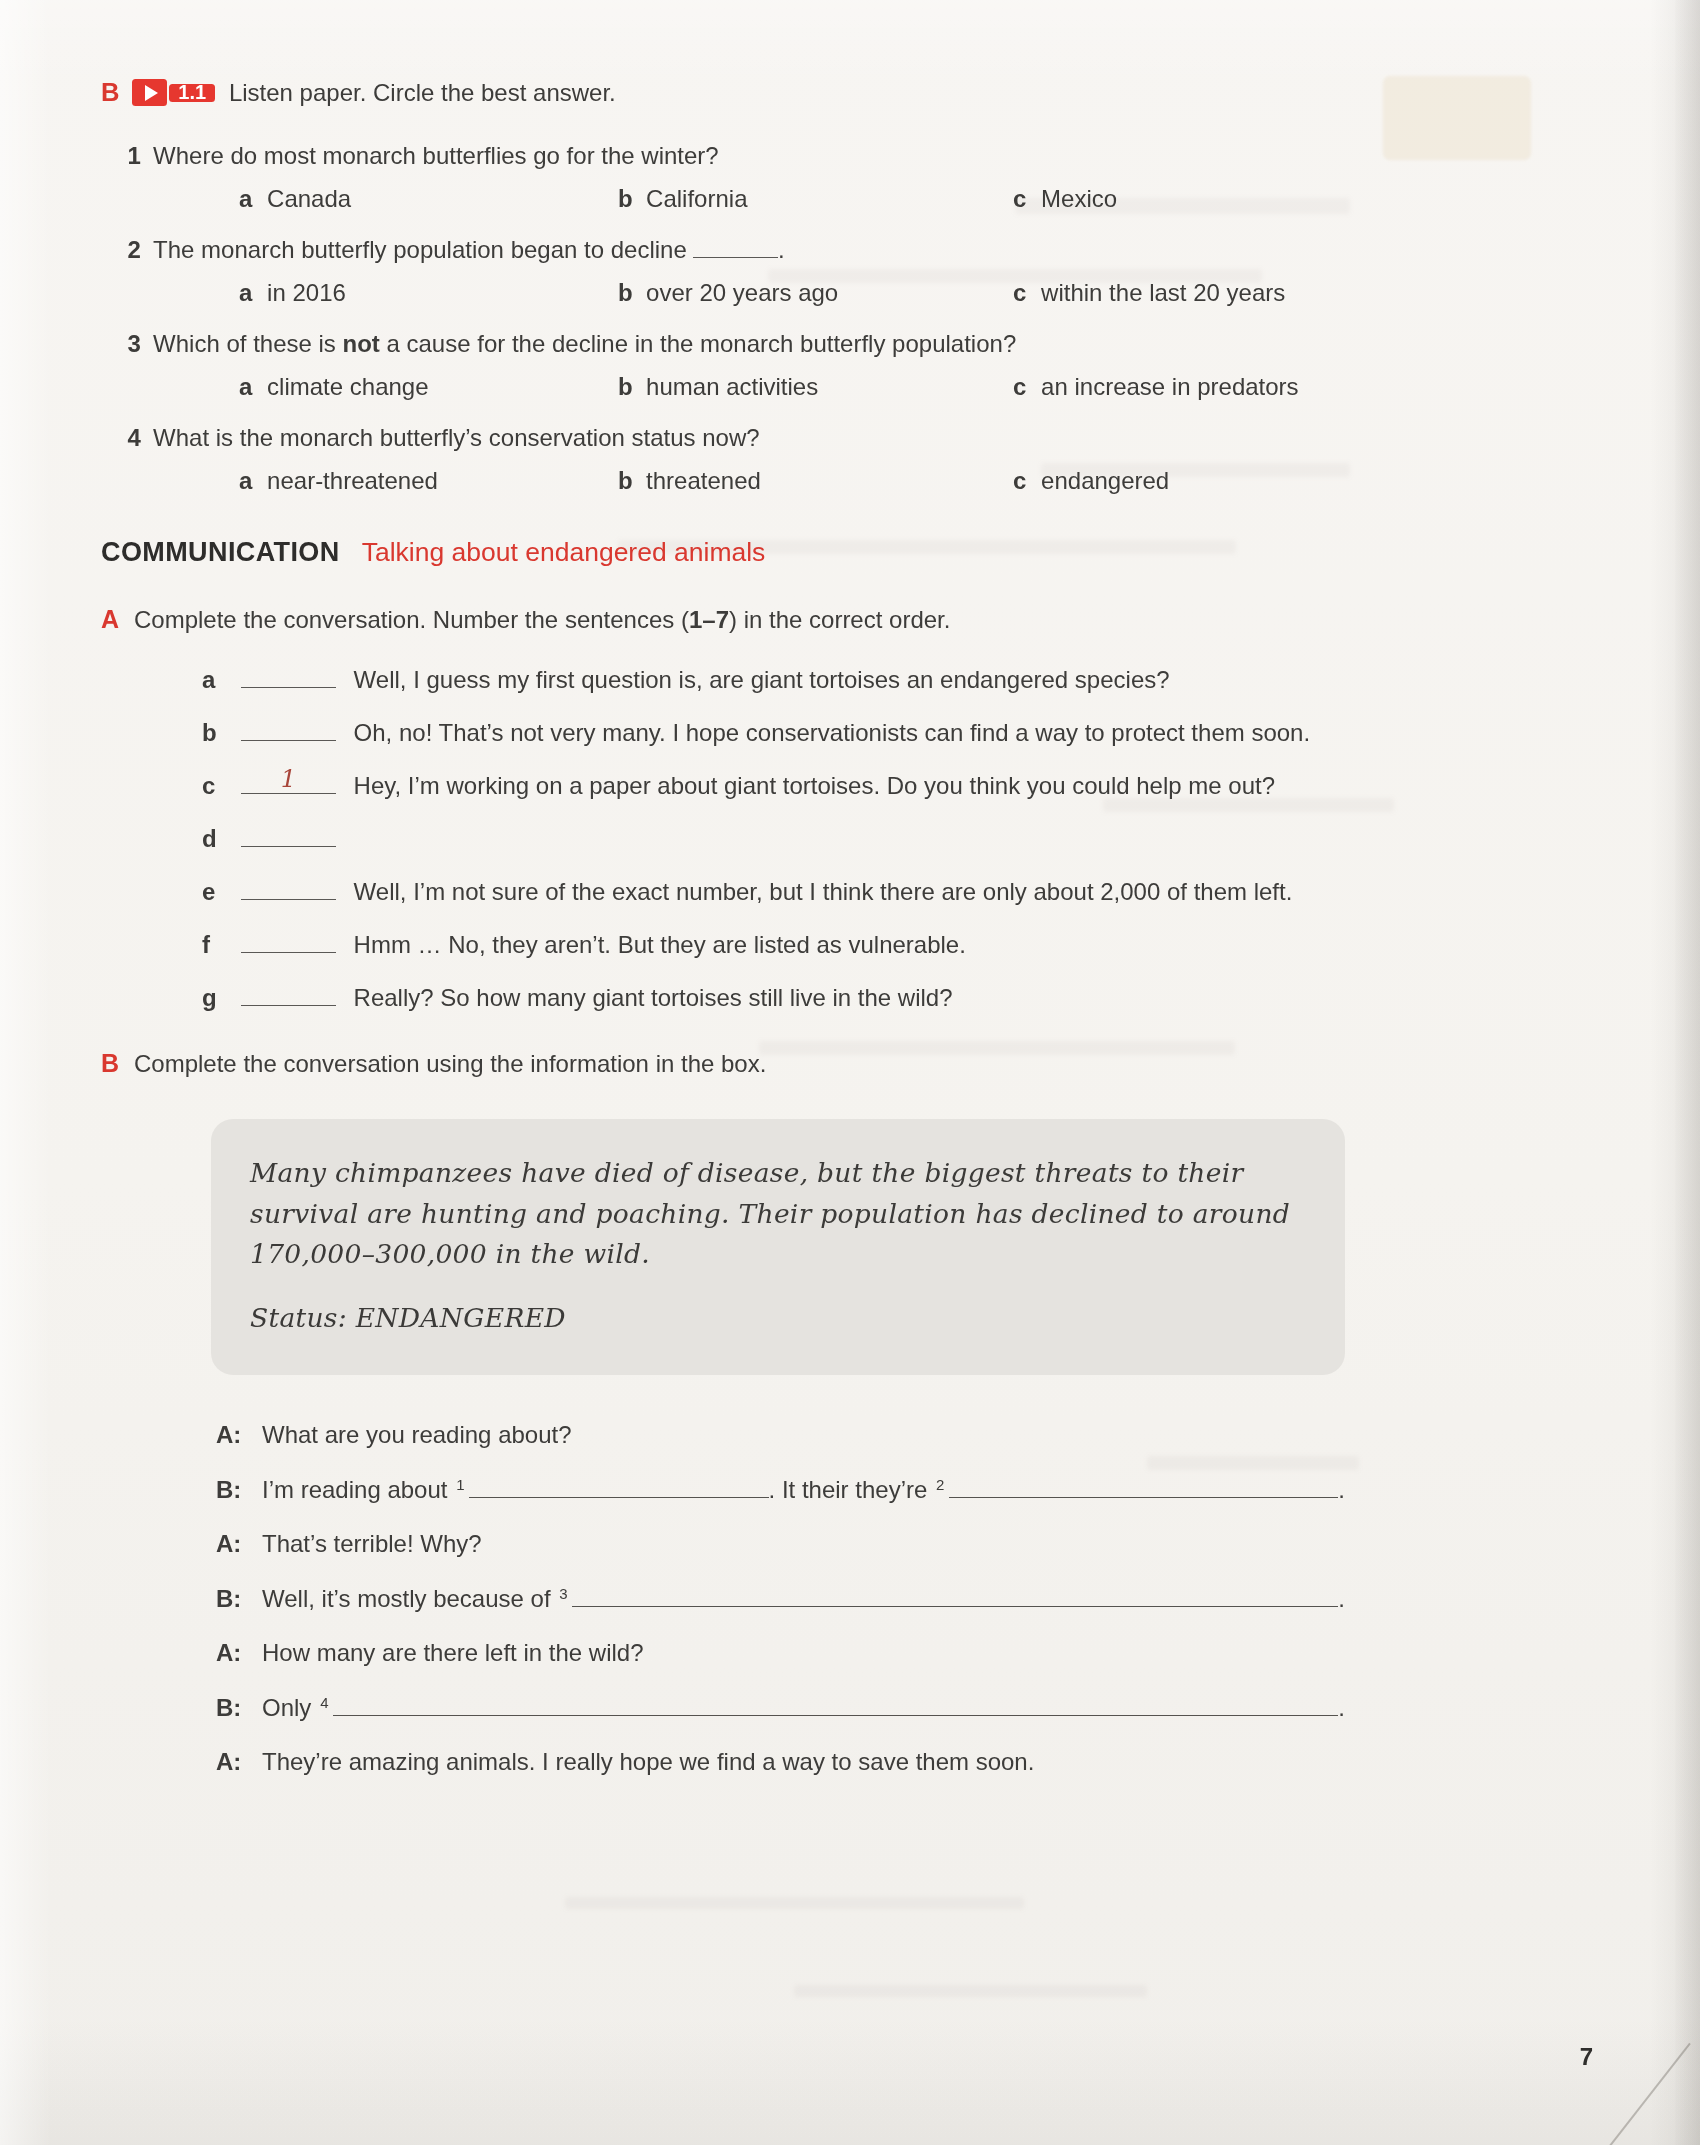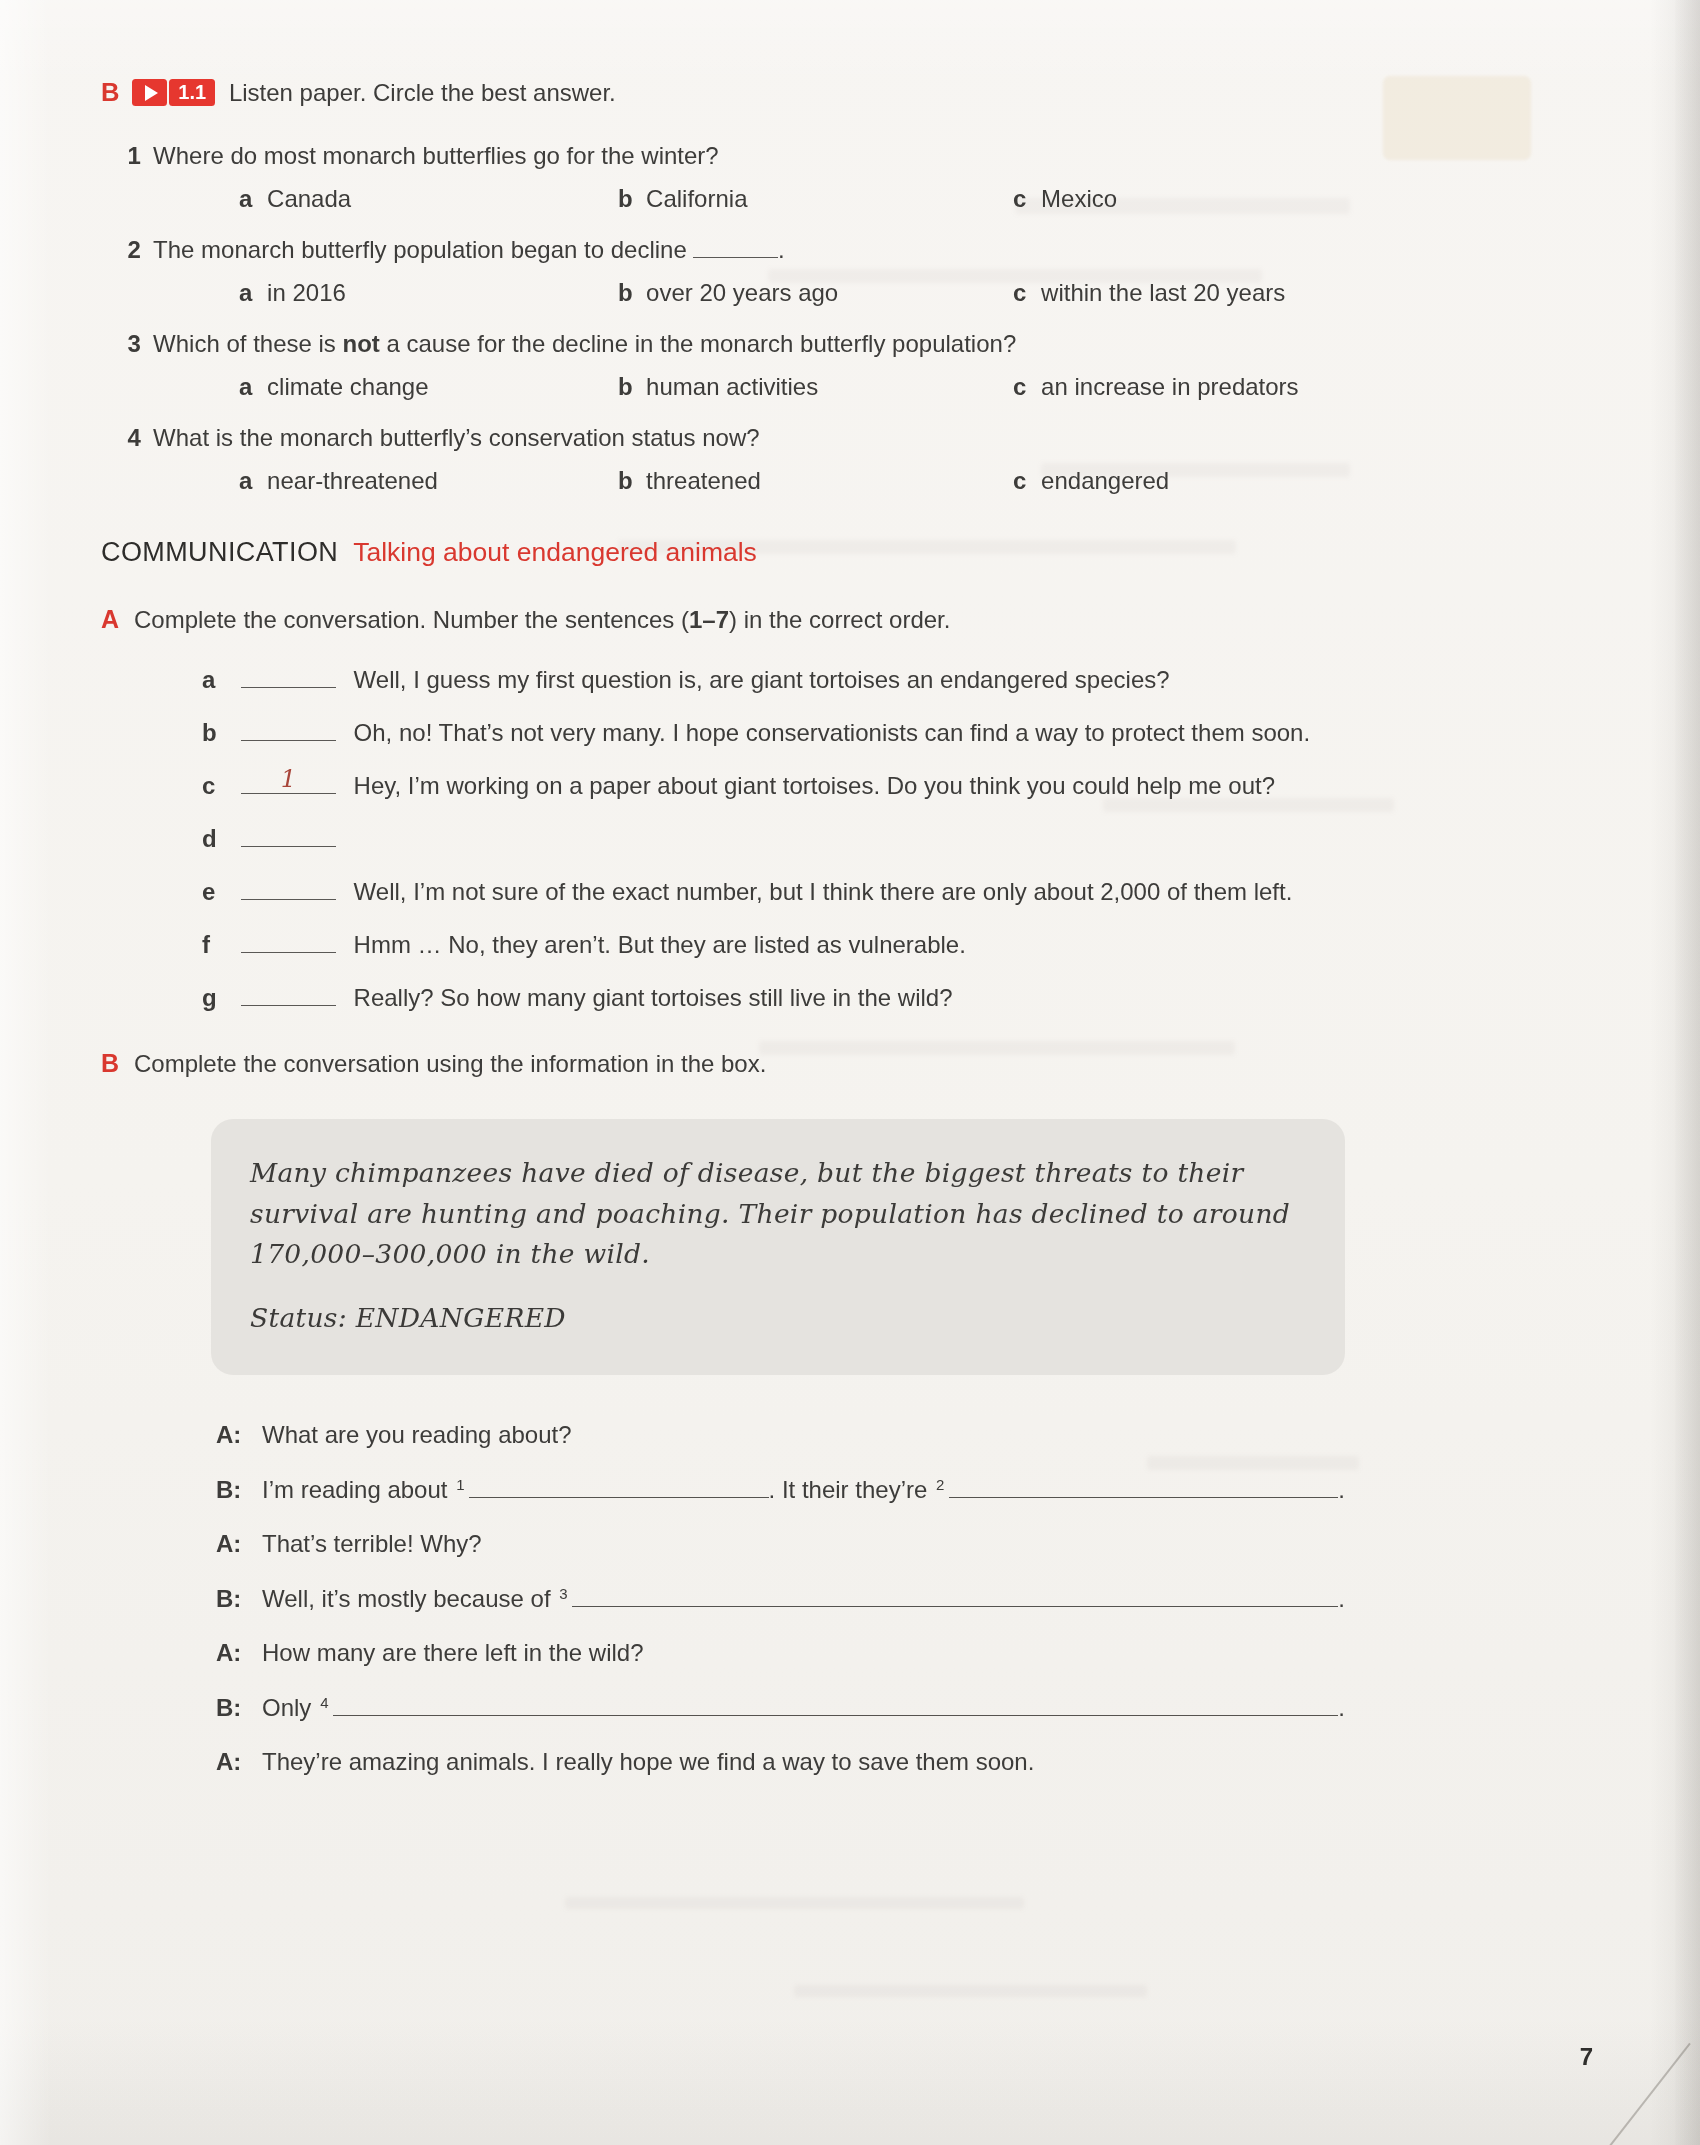--- a/index.html
+++ b/index.html
@@ -42,40 +42,40 @@
   
   .content { position:absolute; left:101px; top:78px; width:1376px; }
 
   .sec-head { display:flex; align-items:center; }
   .sec-letter { color:#d9382f; font-weight:bold; font-size:25.6px; margin-right:12.4px; }
   .audio-badge { display:flex; align-items:center; gap:2.6px; margin-right:14px; }
   .play-box { width:35px; height:27px; background:#e6372f; border-radius:3.5px;
               display:flex; align-items:center; justify-content:center; }
   .play-tri { width:0; height:0; border-left:13.2px solid #fff;
               border-top:8px solid transparent; border-bottom:8px solid transparent; margin-left:3.5px; }
-  .track-box { height:27px; background:#e6372f; border-radius:3.5px; color:#fff;
+  .track-box { height:18px; background:#e6372f; border-radius:3.5px; color:#fff;
                font-weight:bold; font-size:20px; display:flex; align-items:center; padding:0 8.8px; }
   .instr { font-size:24px; }
 
   .questions { margin-top:35px; }
   .question { display:flex; margin-left:26.5px; margin-bottom:23px; font-size:24px; }
   .qnum { font-weight:bold; width:25.6px; flex:none; }
   .qbody { flex:1; }
   .qtext { margin-bottom:15px; }
   .inline-blank { display:inline-block; width:85px; height:17.6px;
                   border-bottom:1.8px solid #5a5855; margin-left:6.2px; }
   .opts { display:flex; margin-left:86px; }
   .opt { display:flex; }
   .opt-a { width:379px; }
   .opt-b { width:395px; }
   .opt-c { flex:1; }
   .olet { font-weight:bold; width:28px; flex:none; }
 
   .comm-head { margin-top:42px; display:flex; align-items:baseline; }
-  .comm-title { font-size:27px; font-weight:normal; color:#2e2d2b; letter-spacing:0.4px; margin-right:15px; }
+  .comm-title { font-size:27px; font-weight:bold; color:#2e2d2b; letter-spacing:0.4px; margin-right:22px; }
   .comm-sub { font-size:26.5px; color:#d9382f; }
 
   .part-head { display:flex; align-items:baseline; margin-top:37px; }
   .part-letter { color:#d9382f; font-weight:bold; width:33px; flex:none; font-size:25px; }
 
   .conv-list { margin:32px 0 0 101px; }
   .conv-item { display:flex; align-items:baseline; margin-bottom:25px; font-size:24px; }
   .conv-letter { font-weight:bold; width:39px; flex:none; }
   .order-blank { width:95px; height:21px; border-bottom:1.8px solid #5a5855;
                  margin-right:17.6px; flex:none; position:relative; }

